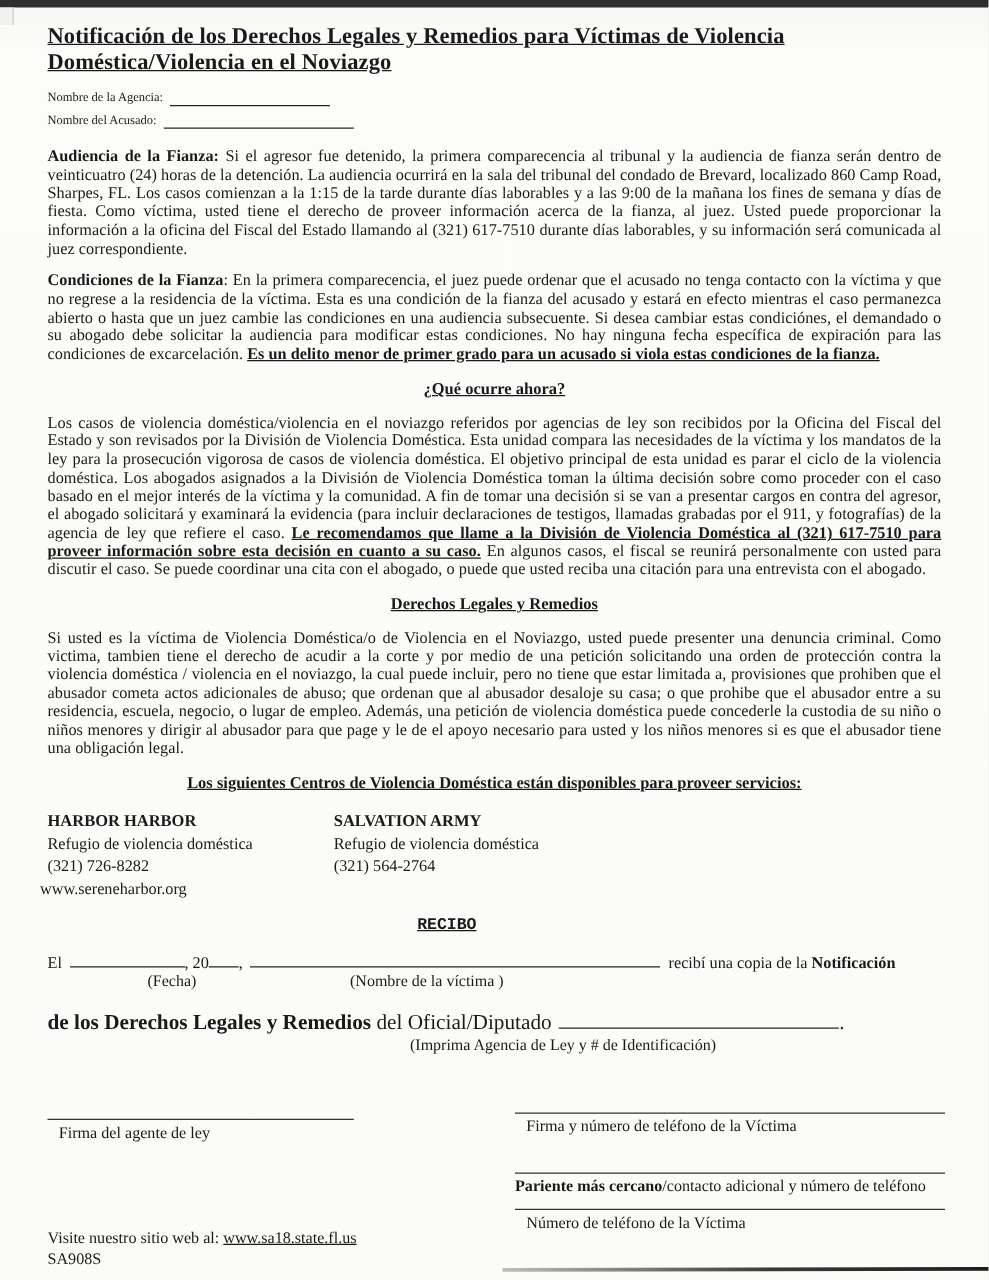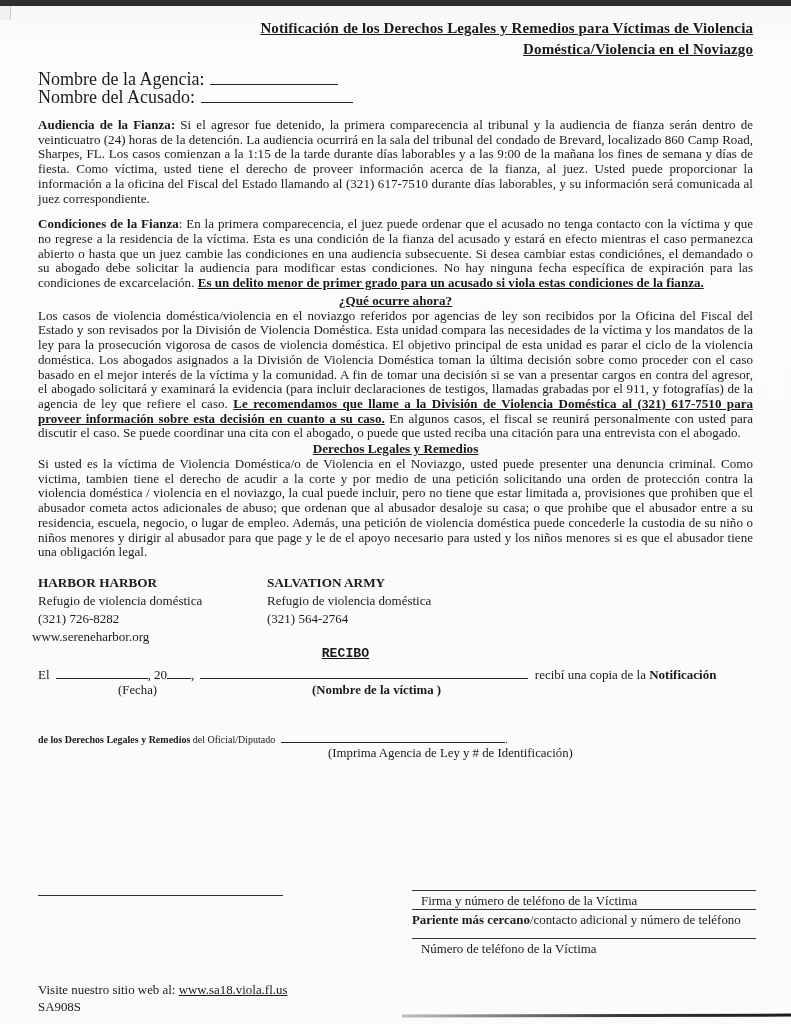--- a/index.html
+++ b/index.html
@@ -7,51 +7,51 @@
     position:relative;width:791px;height:1024px;margin:0 auto;
     background:linear-gradient(180deg,#f6f6f4 0px,#fcfcfa 40px,#fbfbf9 100%);
     font-family:"Liberation Serif","DejaVu Serif",serif;
     color:#1a1a1a;overflow:hidden;
   }
   .scan-top{position:absolute;top:0;left:0;right:0;height:6px;background:#2e2e2e;}
   .scan-top:after{content:"";position:absolute;left:0;top:6px;width:10px;height:14px;background:#f1f1ef;border-right:1px solid #cfcfcb;}
   .scan-bottom{position:absolute;left:402px;right:0;bottom:7px;height:3px;
     background:linear-gradient(90deg,#bdbdbb,#3a3a3a 55%,#1c1c1c);transform:skewY(-0.12deg);}
   .content{position:absolute;left:38px;right:38px;top:10px;}
-  h1.title{margin:8px 0 10px;text-align:right;font-size:15px;line-height:21px;
+  h1.title{margin:8px 0 10px;text-align:left;font-size:18px;line-height:21px;
     font-weight:bold;text-decoration:underline;letter-spacing:.1px;font-family:Liberation Serif, serif;}
-  .fields{font-size:18px;line-height:18px;margin:0 0 12px;font-family:Liberation Serif, serif;}
+  .fields{font-size:10px;line-height:18px;margin:0 0 12px;font-family:Liberation Serif, serif;}
   .frow{display:flex;}
   .fcell-l{width:378px;display:flex;}
   .fcell-r{flex:1;display:flex;}
   .flabel{white-space:nowrap;}
   .bl{display:inline-block;border-bottom:1px solid #262626;height:14px;vertical-align:baseline;margin-left:6px;}
   .grow{flex:1;}
   p.jt{font-size:13px;line-height:14.7px;text-align:justify;margin:0 0 11px;letter-spacing:.03px;}
   .bu{font-weight:bold;text-decoration:underline;}
-  h2.ctr{font-size:13.2px;font-weight:bold;text-decoration:underline;text-align:center;margin:0;}
+  h2.ctr{font-size:13.2px;font-weight:bold;text-decoration:underline;text-align:center;margin:12px;}
   .h-whatnow{margin:1px 0 7px;}
   .h-rights{margin:18px 0 13px;}
   .h-centers{margin:14px 0 0;}
   .centers{display:flex;font-size:13px;line-height:18px;margin-top:14px;}
   .cc1{width:229px;} .cc2{width:214px;} .cc3{flex:1;}
   .cname{font-weight:bold;font-size:13.2px;}
   .h-recibo{margin:5px 0 0;width:86%;font-family:Liberation Mono, monospace;}
   .rline{font-size:13px;margin-top:3px;white-space:nowrap;}
   .rlabels{position:relative;height:17px;font-size:12.8px;}
   .lab-fecha{position:absolute;left:80px;top:0;}
-  .lab-victim{position:absolute;left:242px;top:0;font-weight:bold;margin-left:32px;}
-  .rline2{font-size:10px;margin-top:28px;white-space:nowrap;}
+  .lab-victim{position:absolute;left:242px;top:0;font-weight:normal;}
+  .rline2{font-size:17px;margin-top:13px;white-space:nowrap;}
   .imprima{font-size:12.8px;margin:1px 0 0 290px;}
   .sigs{position:absolute;left:38px;right:38px;top:886px;font-size:12.9px;line-height:15px;}
   .sig-left{position:absolute;left:0;top:9px;width:250px;}
   .sig-right{position:absolute;left:374px;top:4px;width:344px;}
   .sline{border-top:1px solid #333;height:0;}
   .slab{padding-left:9px;margin-top:3px;}
-  .sg1{} .sg2{margin-bottom:10px;}
+  .sg1{margin-bottom:29px;} .sg2{margin-bottom:10px;}
   .web{position:absolute;left:0;top:88px;white-space:nowrap;}
   .url{text-decoration:underline;}
   .code{position:absolute;left:0;top:105px;}
   .bold{font-weight:bold;}
 </style>
 </head>
 <body>
 
 <div class="page">
   <div class="scan-top"></div>
@@ -82,20 +82,21 @@
     <p class="jt" style="margin-bottom:2px"><span class="bold">Condiciones de la Fianza</span><span>: En la primera comparecencia, el juez puede ordenar que el acusado no tenga contacto con la víctima y que no regrese a la residencia de la víctima. Esta es una condición de la fianza del acusado y estará en efecto mientras el caso permanezca abierto o hasta que un juez cambie las condiciones en una audiencia subsecuente. Si desea cambiar estas condiciónes,  el demandado o su abogado debe solicitar la audiencia para modificar estas condiciones. No hay ninguna fecha específica de expiración para las condiciones de excarcelación. </span><span class="bu">Es un delito menor de primer grado para un acusado si viola estas condiciones de la fianza.</span></p>
 
     <h2 class="ctr h-whatnow">¿Qué ocurre ahora?</h2>
 
     <p class="jt" style="margin-bottom:0"><span>Los casos de violencia doméstica/violencia en el noviazgo referidos por agencias de ley son recibidos por la Oficina del Fiscal del Estado y son revisados por la División de Violencia Doméstica. Esta unidad compara las necesidades de la víctima y los mandatos de la ley para la prosecución vigorosa de casos de violencia doméstica. El objetivo principal de esta unidad es parar el ciclo de la violencia doméstica. Los abogados asignados a la División de Violencia Doméstica toman la última decisión sobre como proceder con el caso basado en el mejor interés de la víctima y la comunidad. A fin de tomar una decisión si se van a presentar cargos en contra del agresor, el abogado solicitará y examinará la evidencia (para incluir declaraciones de testigos, llamadas grabadas por el 911, y fotografías) de la agencia de ley que refiere el caso.  </span><span class="bu">Le recomendamos que llame a la División de Violencia Doméstica al (321) 617-7510 para proveer información sobre esta decisión en cuanto a su caso.</span><span> En algunos casos, el fiscal se reunirá personalmente con usted para discutir el caso. Se puede coordinar una cita con el abogado, o puede que usted reciba una citación para una entrevista con el abogado.</span></p>
 
     <h2 class="ctr h-rights">Derechos Legales y Remedios</h2>
 
     <p class="jt" style="margin-bottom:0">Si usted es la víctima de Violencia Doméstica/o de Violencia en el Noviazgo, usted puede presenter una denuncia criminal. Como victima, tambien tiene el derecho de acudir a la corte y por medio de una petición solicitando una orden de protección contra la violencia doméstica / violencia en el noviazgo, la cual puede incluir, pero no tiene que estar limitada a, provisiones que prohiben que el abusador cometa actos adicionales de abuso; que ordenan que al abusador desaloje su casa; o que prohibe que el abusador entre a su residencia, escuela, negocio, o lugar de empleo.   Además, una petición de violencia doméstica puede concederle la custodia de su niño o niños menores y dirigir al abusador para que page y le de el apoyo necesario para usted y los niños menores si es que el abusador tiene una obligación legal.</p>
 
+    <h2 class="ctr h-centers">Los siguientes Centros de Violencia Doméstica están disponibles para proveer servicios:</h2>
 
     <div class="centers">
       <div class="cc1">
         <div class="cname">HARBOR HARBOR</div>
         <div>Refugio de violencia doméstica</div>
         <div>(321) 726-8282</div>
         <div style="margin-left:-6px">www.sereneharbor.org</div>
       </div>
       <div class="cc2">
         <div class="cname">SALVATION ARMY</div>
@@ -116,21 +117,22 @@
 
     <div class="rline2">
       <span class="bold">de los Derechos Legales y Remedios</span>&nbsp;<span>del Oficial/Diputado</span><span class="bl" style="width:224px"></span><span>.</span>
     </div>
     <div class="imprima">(Imprima Agencia de Ley y # de Identificación)</div>
   </div>
 
   <div class="sigs">
     <div class="sig-left">
       <div class="sline" style="width:245px"></div>
-      <div class="web"><span>Visite nuestro sitio web al:</span>&nbsp;<span class="url">www.sa18.viola.fl.us</span></div>
+      <div class="slab">Firma del agente de ley</div>
+      <div class="web"><span>Visite nuestro sitio web al:</span>&nbsp;<span class="url">www.sa18.state.fl.us</span></div>
       <div class="code">SA908S</div>
     </div>
     <div class="sig-right">
       <div class="sg1">
         <div class="sline"></div>
         <div class="slab">Firma y número de teléfono de la Víctima</div>
       </div>
       <div class="sg2">
         <div class="sline"></div>
         <div class="slab" style="padding-left:0"><span class="bold">Pariente más cercano</span><span>/contacto adicional y número de teléfono</span></div>

